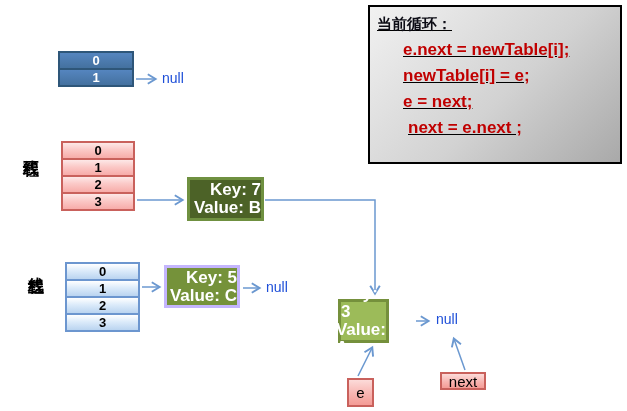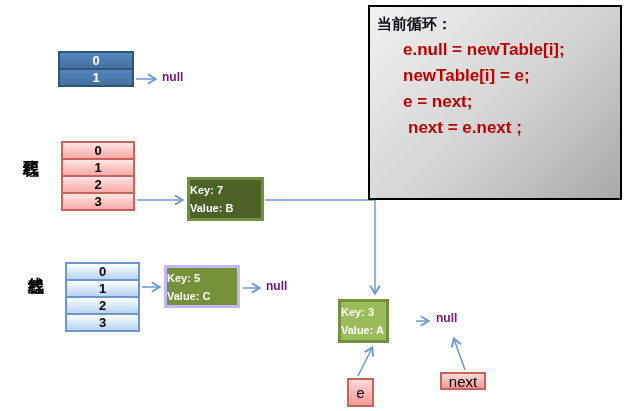--- a/index.html
+++ b/index.html
@@ -44,50 +44,50 @@
     position:absolute; writing-mode:vertical-rl; text-orientation:upright;
     font-size:16px; font-weight:bold; color:#000; letter-spacing:3px;
     font-family:"Liberation Sans", sans-serif;
   }
   .thread-label.t1 { left:20px; top:147px; }
   .thread-label.t2 { left:25px; top:264px; }
 
   
   .node {
     position:absolute; display:flex; flex-direction:column;
-    align-items:flex-start; justify-content:center;
-    color:#ffffff; font-size:11px; font-weight:bold; line-height:18px;
+    align-items:flex-end; justify-content:center;
+    color:#ffffff; font-size:17px; font-weight:bold; line-height:18px;
   }
   .node-key7 { left:187px; top:177px; width:77px; height:44px;
     background:#4c6227; border:3px solid #6f9040; }
   .node-key5 { left:164px; top:265px; width:76px; height:43px;
     background:#75923a; border:3px solid #c4b5fd; }
   .node-key3 { left:338px; top:299px; width:51px; height:44px;
     background:#9cbb59; border:3px solid #75903c; }
 
   
-  .null-label { position:absolute; font-size:12px; font-weight:bold; color:#701a75; }
+  .null-label { position:absolute; font-size:14px; font-weight:normal; color:#1d4ed8; }
   .null-top { left:162px; top:70px; }
   .null-mid { left:266px; top:279px; }
   .null-bot { left:436px; top:311px; }
 
   
   .ptr-box {
     position:absolute; display:flex; align-items:center; justify-content:center;
     background:linear-gradient(to bottom,#fcdbd9 0%,#f8b5b1 55%,#f49c96 100%);
     border:2px solid #c9615c; font-size:15px; color:#000;
   }
   .ptr-e { left:347px; top:378px; width:27px; height:29px; }
   .ptr-next { left:440px; top:372px; width:46px; height:18px; }
 
   
   .code-panel {
-    position:absolute; left:368px; top:5px; width:254px; height:195px;
+    position:absolute; left:368px; top:5px; width:254px; height:159px;
     background:linear-gradient(135deg,#f1f1f1 0%,#d2d2d2 55%,#a9a9a9 100%);
-    border:2px solid #000; padding:4px 0 4px 0;
+    border:2px solid #000; padding:4px 0 4px 0;text-decoration:underline;
   }
   .code-line { line-height:26px; white-space:nowrap; font-weight:bold; }
   .code-line.cn { padding-left:7px; font-size:15px; color:#0b0b14; }
   .code-line.red { padding-left:33px; font-size:17px; color:#c00000;
     font-family:"Liberation Sans", sans-serif; }
   .code-line.red.extra { padding-left:38px; }
 </style>
 </head>
 <body>
 
@@ -104,21 +104,21 @@
     <path d="M265,200 H375 V293" fill="none" stroke="#6b98d0" stroke-width="1.5" marker-end="url(#arrow)"></path>
     <path d="M142,287 H159" fill="none" stroke="#6b98d0" stroke-width="1.5" marker-end="url(#arrow)"></path>
     <path d="M243,288 H259" fill="none" stroke="#6b98d0" stroke-width="1.5" marker-end="url(#arrow)"></path>
     <path d="M416,321 H428" fill="none" stroke="#6b98d0" stroke-width="1.5" marker-end="url(#arrow)"></path>
     <path d="M358,376 L372,348" fill="none" stroke="#6b98d0" stroke-width="1.5" marker-end="url(#arrow)"></path>
     <path d="M465,370 L454,339" fill="none" stroke="#6b98d0" stroke-width="1.5" marker-end="url(#arrow)"></path>
   </svg>
 
   <div class="code-panel">
     <div class="code-line cn">当前循环：</div>
-    <div class="code-line red">e.null = newTable[i];</div>
+    <div class="code-line red">e.next = newTable[i];</div>
     <div class="code-line red">newTable[i] = e;</div>
     <div class="code-line red">e = next;</div>
     <div class="code-line red extra">next = e.next ;</div>
   </div>
 
   <div class="bucket-table table-top">
     <div class="cell">0</div>
     <div class="cell">1</div>
   </div>
   <div class="null-label null-top">null</div>

